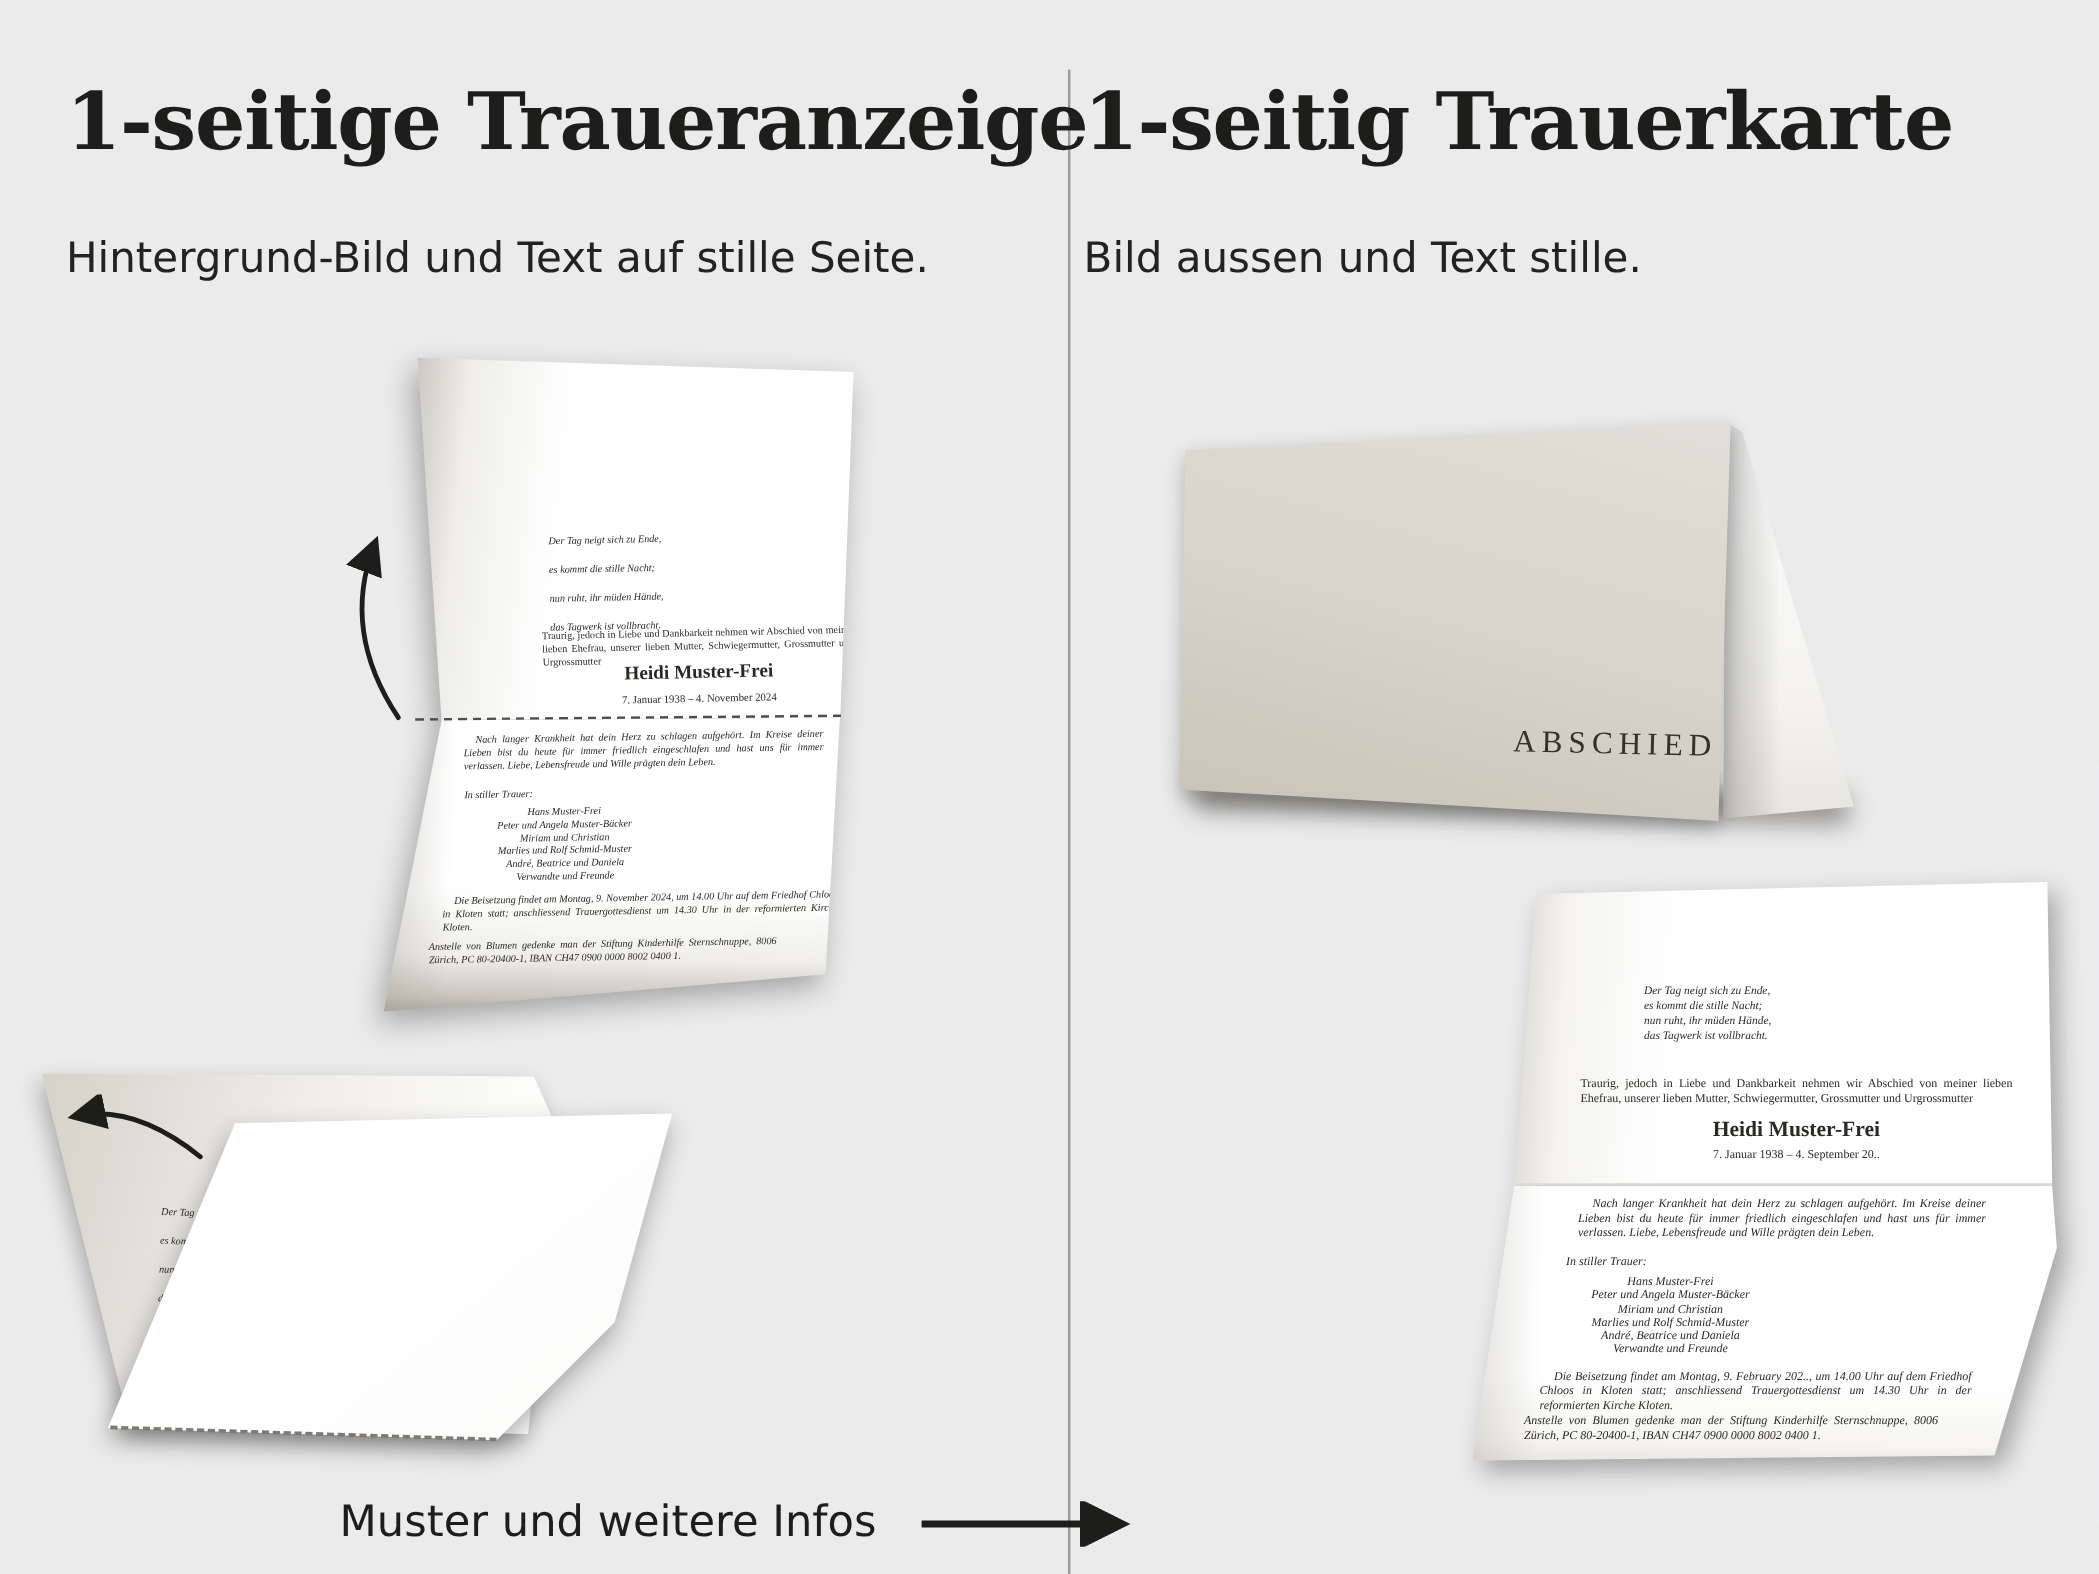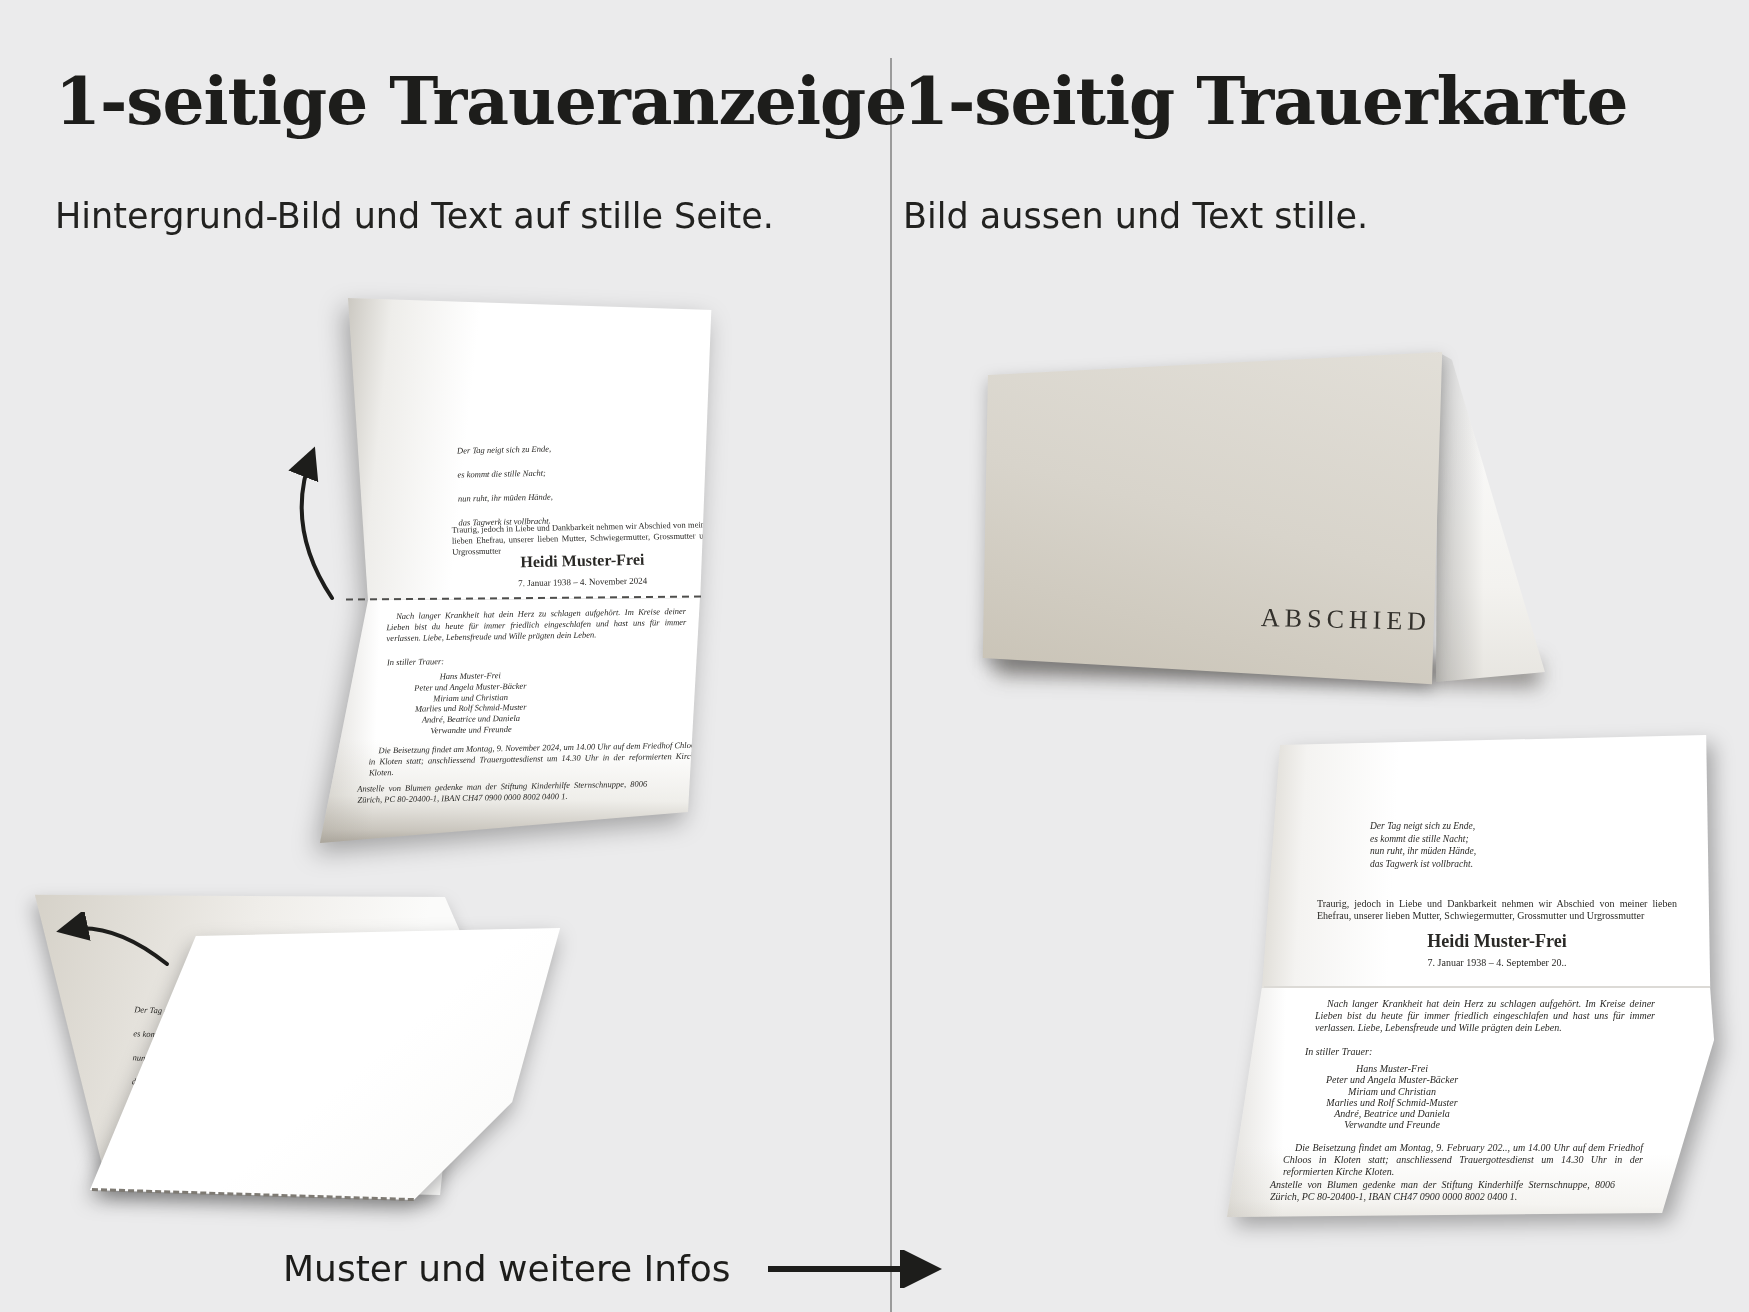--- a/index.html
+++ b/index.html
@@ -18,21 +18,21 @@
   .ital{font-style:italic;}
   .bigname{font-family:"Liberation Serif", serif;font-weight:bold;text-align:center;}
   .dates{text-align:center;}
   .names{font-style:italic;text-align:center;}
   .names div{white-space:nowrap;}
   .fold-dashed{position:absolute;height:2px;
      background:repeating-linear-gradient(90deg,#4e4e4c 0 7px,rgba(0,0,0,0) 7px 12px);}
   .fold-gap{position:absolute;height:2px;background:#dcdad6;}
   .perforation{position:absolute;height:0;border-top:3px dashed #7e7a73;transform-origin:left top;}
   .shadow-wrap{position:absolute;inset:0;pointer-events:none;}
-  .footer{position:absolute;display:flex;align-items:center;gap:34px;}
+  .footer{position:absolute;display:flex;align-items:flex-end;gap:34px;}
   .footer-label{font-family:"DejaVu Sans", sans-serif;font-size:36px;color:#1d1d1b;white-space:nowrap;}
   .cover-word{position:absolute;font-family:"Liberation Serif", serif;font-size:26px;
               letter-spacing:5px;color:#33312c;}
   svg{display:block;}
 </style>
 </head>
 <body>
 
 <div id="canvas">
 

